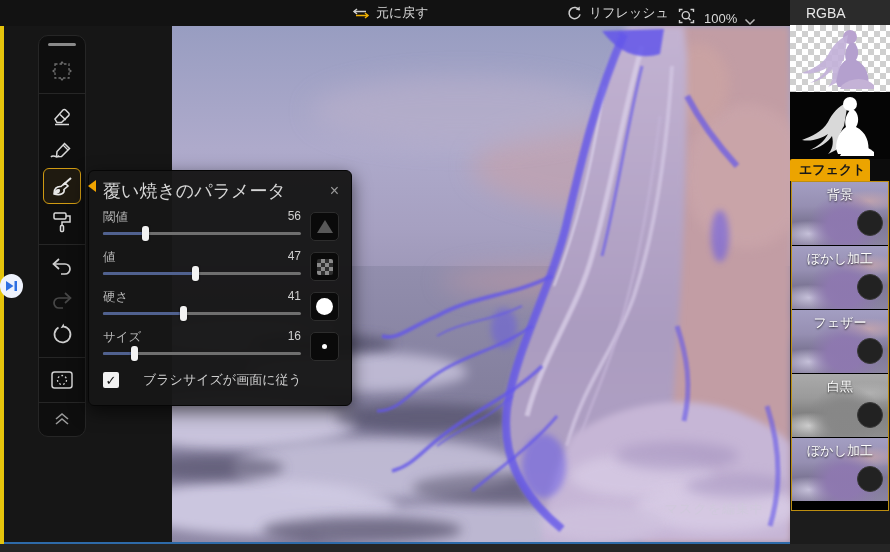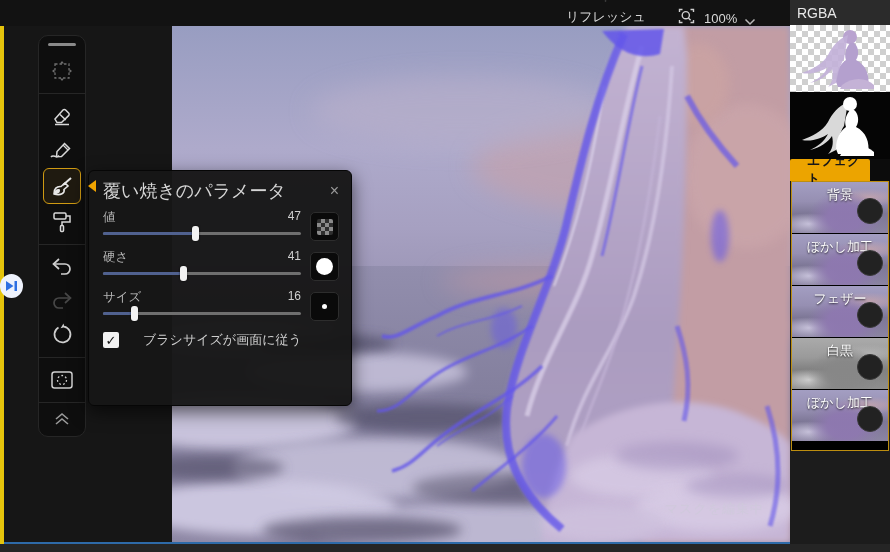--- a/index.html
+++ b/index.html
@@ -3,36 +3,36 @@
 <meta charset="utf-8">
 <style>
   * { margin:0; padding:0; box-sizing:border-box; }
   html,body { width:890px; height:552px; overflow:hidden; }
   body { position:relative; background:#181818; font-family:"Liberation Sans","DejaVu Sans",sans-serif; color:#ddd; }
 
   
   .topbar { position:absolute; left:0; top:0; width:790px; height:26px; background:#121212; z-index:30; }
   .tb-item { position:absolute; top:0; height:26px; display:flex; align-items:center; gap:6px; color:#d8d8d8; font-size:13px; cursor:pointer; }
   .tb-undo { left:352px; }
-  .tb-refresh { left:566px;flex-direction:column; }
+  .tb-refresh { left:566px; }
   .tb-zoom { left:676px; gap:7px;align-items:flex-end; }
 
   
   .sidebar { position:absolute; left:790px; top:0; width:100px; height:552px; background:#1c1c1c; z-index:25; }
-  .sb-header { height:25px; background:#2b2b2b; color:#e8e8e8; font-size:14px; display:flex; align-items:center; padding-left:7px; }
+  .sb-header { height:25px; background:#2b2b2b; color:#e8e8e8; font-size:14px; display:flex; align-items:center; padding-left:16px; }
   .thumb { height:67px; position:relative; overflow:hidden; }
   .thumb-rgba { background:
       conic-gradient(#cfcfcf 25%, #ffffff 0 50%, #cfcfcf 0 75%, #ffffff 0);
       background-size:12px 12px; }
   .thumb-mask { background:#050505; }
   .thumb svg { position:absolute; inset:0; width:100%; height:100%; }
   .fx-tab-row { height:22px; background:#0c0c0c; display:flex; }
-  .fx-tab { width:80px; background:#eca400; color:#181818; font-size:13px; font-weight:bold; display:flex; align-items:center; padding-left:17px; border-radius:2px 2px 0 0; cursor:pointer; }
+  .fx-tab { width:80px; background:#eca400; color:#181818; font-size:13px; font-weight:bold; display:flex; align-items:center; padding-left:9px; border-radius:2px 2px 0 0; cursor:pointer; }
   .fx-list { margin:0 1px; border:1px solid #bd8e10; background:#000; padding-bottom:8px; }
-  .fx-item { position:relative; height:51px; margin-bottom:1px; overflow:hidden; cursor:pointer; }
+  .fx-item { position:relative; height:63px; margin-bottom:1px; overflow:hidden; cursor:pointer; }
   .fx-bg { position:absolute; inset:0;
       background:
         radial-gradient(ellipse 60% 80% at 55% 70%, rgba(142,120,176,.95) 0 30%, rgba(142,120,176,0) 65%),
         radial-gradient(ellipse 45% 30% at 18% 82%, rgba(205,200,224,.9), rgba(205,200,224,0) 70%),
         radial-gradient(ellipse 50% 25% at 80% 30%, rgba(210,170,170,.65), rgba(210,170,170,0) 70%),
         linear-gradient(180deg,#a39ec2 0%,#968fb2 38%,#7d7796 62%,#8b84a2 100%); }
   .fx-gray .fx-bg { filter:grayscale(1) brightness(1.05); }
   .fx-label { position:absolute; top:4px; width:100%; text-align:center; color:#fff; font-size:13px; text-shadow:0 1px 2px rgba(0,0,0,.8); z-index:2; }
   .fx-dot { position:absolute; right:5px; bottom:9px; width:26px; height:26px; border-radius:50%; background:#222; border:1px solid #383838; z-index:2; cursor:pointer; }
 
@@ -74,20 +74,29 @@
   .circle-big { width:17px; height:17px; border-radius:50%; background:#fff; }
   .circle-dot { width:5px; height:5px; border-radius:50%; background:#fff; }
   .chk-row { display:flex; align-items:center; gap:8px; padding:4px 12px 0 14px; }
   .chk-box { width:16px; height:16px; background:#f2f2f2; border-radius:2px; color:#111; font-size:13px; font-weight:bold; display:flex; align-items:center; justify-content:center; cursor:pointer; }
   .chk-label { font-size:13px; color:#cfcfcf;margin-left:16px; }
 </style>
 </head>
 <body>
 
 <div class="topbar">
+  <div class="tb-item tb-undo">
+    <svg width="18" height="16" viewBox="0 0 18 16">
+      <path d="M5 4 L2 6.5 L5 9" fill="none" stroke="#cfcfcf" stroke-width="1.5"></path>
+      <path d="M2 6.5 H14" stroke="#cfcfcf" stroke-width="1.5"></path>
+      <path d="M13 8 L16 10.5 L13 13" fill="none" stroke="#f0b000" stroke-width="1.5"></path>
+      <path d="M16 10.5 H4" stroke="#f0b000" stroke-width="1.5"></path>
+    </svg>
+    <span>元に戻す</span>
+  </div>
   <div class="tb-item tb-refresh">
     <svg width="17" height="17" viewBox="0 0 17 17">
       <path d="M13.5 5.2 A5.6 5.6 0 1 0 14.1 9.4" fill="none" stroke="#cfcfcf" stroke-width="1.5"></path>
       <path d="M13.8 1.6 L13.6 5.6 L9.8 4.6 Z" fill="#cfcfcf"></path>
     </svg>
     <span>リフレッシュ</span>
   </div>
   <div class="tb-item tb-zoom">
     <svg width="21" height="20" viewBox="0 0 21 20">
       <path d="M3.5 6 V3.5 H6.5 M14.5 3.5 H17.5 V6 M17.5 14 V16.5 H14.5 M6.5 16.5 H3.5 V14" fill="none" stroke="#cfcfcf" stroke-width="1.4"></path>
@@ -277,20 +286,35 @@
   </div>
 </div>
 
 <div class="panel">
   <div class="panel-arrow"></div>
   <div class="panel-head">
     <span class="panel-title">覆い焼きのパラメータ</span>
     <span class="panel-close">×</span>
   </div>
 
+  <div class="srow">
+    <div class="scol">
+      <div class="slabels">
+        <span>閾値</span>
+        <span class="svalue">56</span>
+      </div>
+      <div class="strack">
+        <div class="fill" style="width: 21.9608%;"></div>
+        <div class="handle" style="left: calc(21.9608% - 4px);"></div>
+      </div>
+    </div>
+    <div class="sbtn">
+        <span class="tri-up"></span>
+      </div>
+  </div>
 
   <div class="srow">
     <div class="scol">
       <div class="slabels">
         <span>値</span>
         <span class="svalue">47</span>
       </div>
       <div class="strack">
         <div class="fill" style="width: 47%;"></div>
         <div class="handle" style="left: calc(47% - 4px);"></div>

